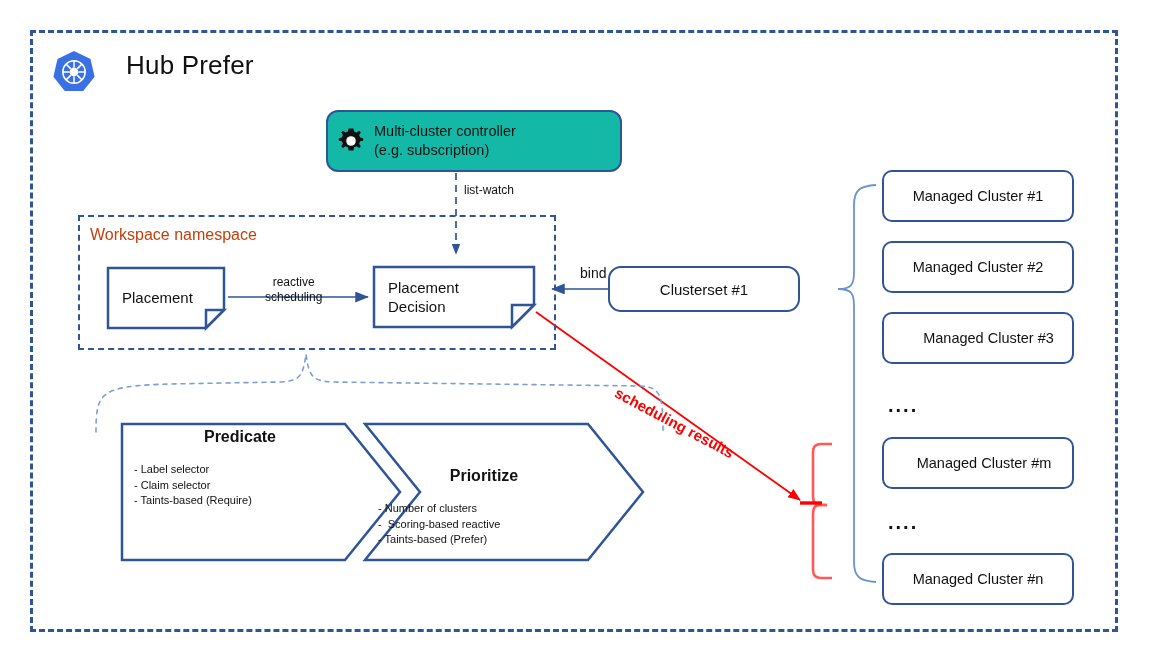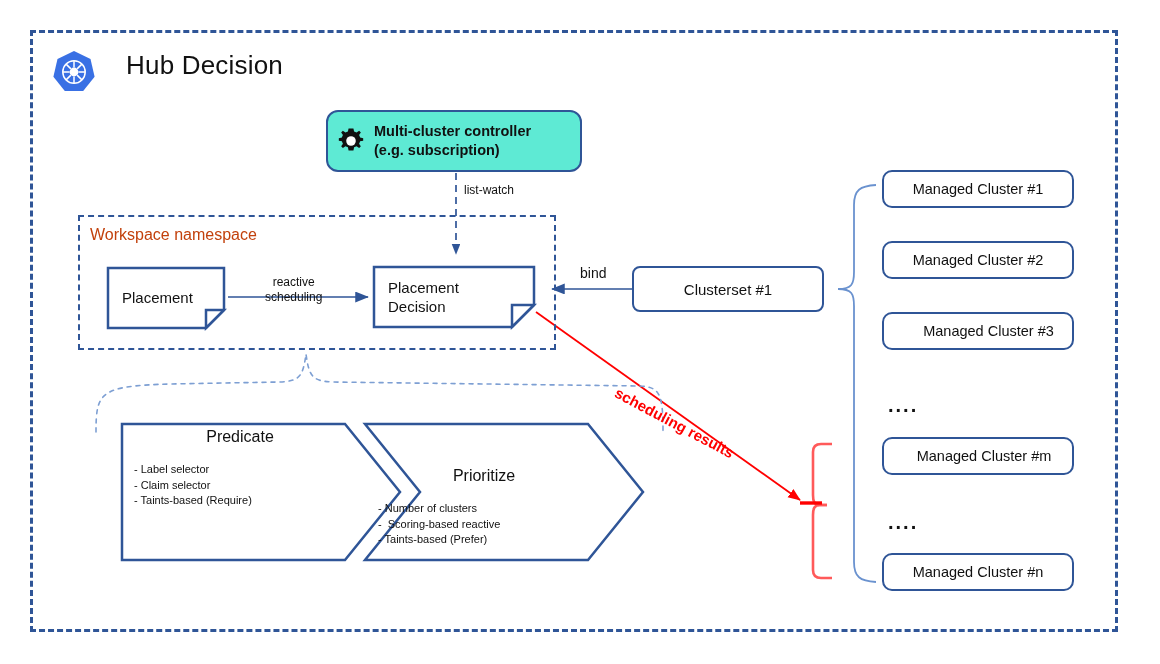--- a/index.html
+++ b/index.html
@@ -50,29 +50,28 @@
     top: 48px;
     width: 48px;
     height: 48px;
   }
 
   
   .controller-box {
     position: absolute;
     left: 326px;
     top: 110px;
-    width: 256px;
+    width: 296px;
     height: 62px;
     border: 2.5px solid #2f5597;
     border-radius: 12px;
-    background: #5eead4;
+    background: #14b8a6;
     box-sizing: border-box;
     display: flex;
     align-items: center;
-    font-weight: bold;
   }
   .gear-wrap {
     width: 46px;
     display: flex;
     justify-content: center;
     align-items: center;
     flex: none;
   }
   .controller-text {
     font-size: 14.5px;
@@ -117,41 +116,41 @@
     top: 50%;
     transform: translateY(-50%);
     font-size: 15px;
     color: #111111;
     line-height: 1.28;
   }
 
   
   .clusterset-box {
     position: absolute;
-    left: 632px;
+    left: 608px;
     top: 266px;
     width: 192px;
     height: 46px;
     border: 2.5px solid #2f5597;
-    border-radius: 8px;
+    border-radius: 13px;
     background: #ffffff;
     box-sizing: border-box;
     display: flex;
     align-items: center;
     justify-content: center;
     font-size: 15px;
     color: #111111;
   }
 
   
   .cluster-box {
     position: absolute;
     left: 882px;
     width: 192px;
-    height: 38px;
+    height: 52px;
     border: 2.5px solid #2f5597;
     border-radius: 10px;
     background: #ffffff;
     box-sizing: border-box;
     display: flex;
     align-items: center;
     justify-content: center;
     font-size: 14.5px;
     color: #111111;
   }
@@ -165,21 +164,21 @@
     line-height: 1;
   }
 
   
   .chev-content {
     position: absolute;
     color: #111111;
   }
   .chev-title {
     font-size: 16px;
-    font-weight: normal;
+    font-weight: bold;
     text-align: center;
   }
   .chev-list {
     font-size: 11px;
     line-height: 1.42;
     margin-top: 16px;
     white-space: pre;
   }
 
   
@@ -275,21 +274,21 @@
         <circle cx="24" cy="24" r="11.2"></circle>
         <circle cx="24" cy="24" r="4.4" fill="#ffffff" stroke="none"></circle>
         <path d="M24,12.8 L24,19.6 M24,28.4 L24,35.2
                  M12.8,24 L19.6,24 M28.4,24 L35.2,24
                  M16.1,16.1 L20.9,20.9 M27.1,27.1 L31.9,31.9
                  M31.9,16.1 L27.1,20.9 M20.9,27.1 L16.1,31.9"></path>
       </g>
     </svg>
   </div>
 
-  <div class="hub-title">Hub Decision</div>
+  <div class="hub-title">Hub Prefer</div>
 
   <div class="controller-box">
     <span class="gear-wrap">
       <svg viewBox="0 0 32 32" width="30" height="30" xmlns="http://www.w3.org/2000/svg">
         <path fill="#111111" d="M16,2.6 l2.6,0 0.7,3.3 a10.6,10.6 0 0 1 2.6,1.1 l2.8,-1.9 1.8,1.8 -1.9,2.8
           a10.6,10.6 0 0 1 1.1,2.6 l3.3,0.7 0,2.6 -3.3,0.7 a10.6,10.6 0 0 1 -1.1,2.6 l1.9,2.8 -1.8,1.8
           -2.8,-1.9 a10.6,10.6 0 0 1 -2.6,1.1 l-0.7,3.3 -2.6,0 -2.6,0 -0.7,-3.3 a10.6,10.6 0 0 1 -2.6,-1.1
           l-2.8,1.9 -1.8,-1.8 1.9,-2.8 a10.6,10.6 0 0 1 -1.1,-2.6 l-3.3,-0.7 0,-2.6 3.3,-0.7
           a10.6,10.6 0 0 1 1.1,-2.6 l-1.9,-2.8 1.8,-1.8 2.8,1.9 a10.6,10.6 0 0 1 2.6,-1.1 l0.7,-3.3 z"></path>
         <circle cx="16" cy="16" r="5.1" fill="#ffffff"></circle>

